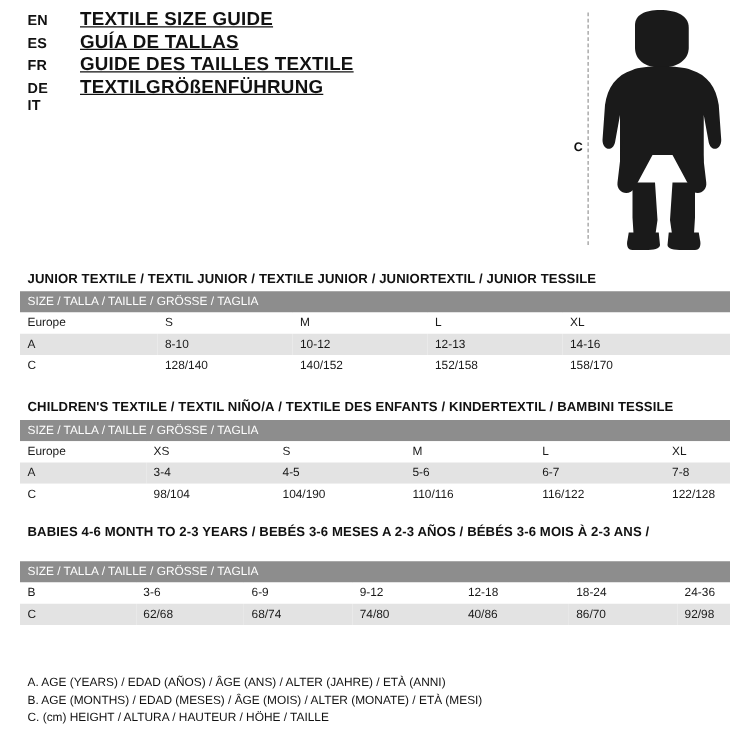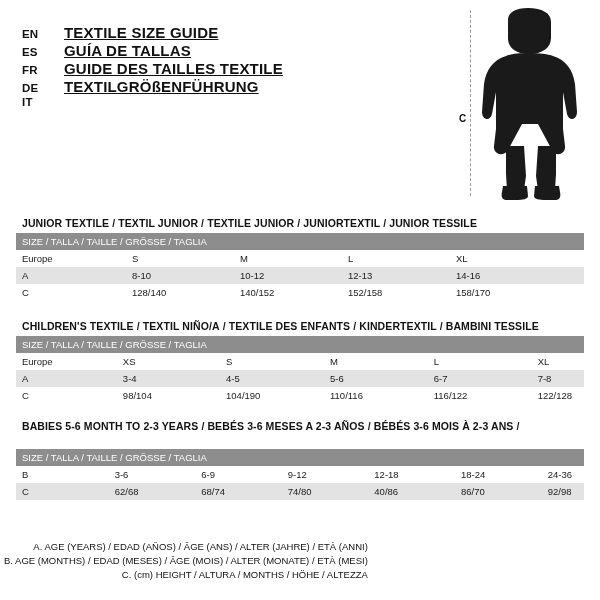--- a/index.html
+++ b/index.html
@@ -17,21 +17,21 @@
   .page {
     position: relative;
     width: 600px;
     height: 600px;
     box-sizing: border-box;
   }
 
   
   .header {
     position: absolute;
-    top: 24px;
+    top: 7px;
     left: 22px;
     width: 420px;
   }
   .lang-row {
     display: flex;
     align-items: baseline;
     height: 18px;
   }
   .lang-code {
     width: 42px;
@@ -121,26 +121,25 @@
   tr.shade td {
     background: #e3e3e3;
   }
   tr.plain td {
     background: #ffffff;
   }
 
   
   .legend {
     position: absolute;
-    left: 4px;
+    left: 22px;
     bottom: 18px;
     font-size: 9.5px;
     line-height: 14px;
     color: #111;
-    text-align: right;
   }
   .legend div {
     white-space: nowrap;
   }
 </style>
 </head>
 <body>
 
 <div class="page">
 
@@ -245,21 +244,21 @@
       <td>98/104</td>
       <td>104/190</td>
       <td>110/116</td>
       <td>116/122</td>
       <td>122/128</td>
     </tr>
   </tbody>
     </table>
 
   <div class="section-title two-line" style="top: 420px;">
-    <div>BABIES 5-6 MONTH TO 2-3 YEARS / BEBÉS 3-6 MESES A 2-3 AÑOS / BÉBÉS 3-6 MOIS À 2-3 ANS /</div>
+    <div>BABIES 4-6 MONTH TO 2-3 YEARS / BEBÉS 3-6 MESES A 2-3 AÑOS / BÉBÉS 3-6 MOIS À 2-3 ANS /</div>
   </div>
   <table class="size-table" style="top: 449px;">
     <tbody>
         <tr class="head-row">
       <td colspan="7">SIZE / TALLA / TAILLE / GRÖSSE / TAGLIA</td>
     </tr>
     <tr class="plain">
       <td style="width:92px">B</td>
       <td style="width:80px">3-6</td>
       <td style="width:80px">6-9</td>
@@ -276,16 +275,16 @@
       <td>40/86</td>
       <td>86/70</td>
       <td>92/98</td>
     </tr>
   </tbody>
     </table>
 
   <div class="legend">
     <div>A. AGE (YEARS) / EDAD (AÑOS) / ÂGE (ANS) / ALTER (JAHRE) / ETÀ (ANNI)</div>
     <div>B. AGE (MONTHS) / EDAD (MESES) / ÂGE (MOIS) / ALTER (MONATE) / ETÀ (MESI)</div>
-    <div>C. (cm) HEIGHT / ALTURA / MONTHS / HÖHE / ALTEZZA</div>
+    <div>C. (cm) HEIGHT / ALTURA / HAUTEUR / HÖHE / TAILLE</div>
   </div>
 
 </div>
 
 </body></html>

